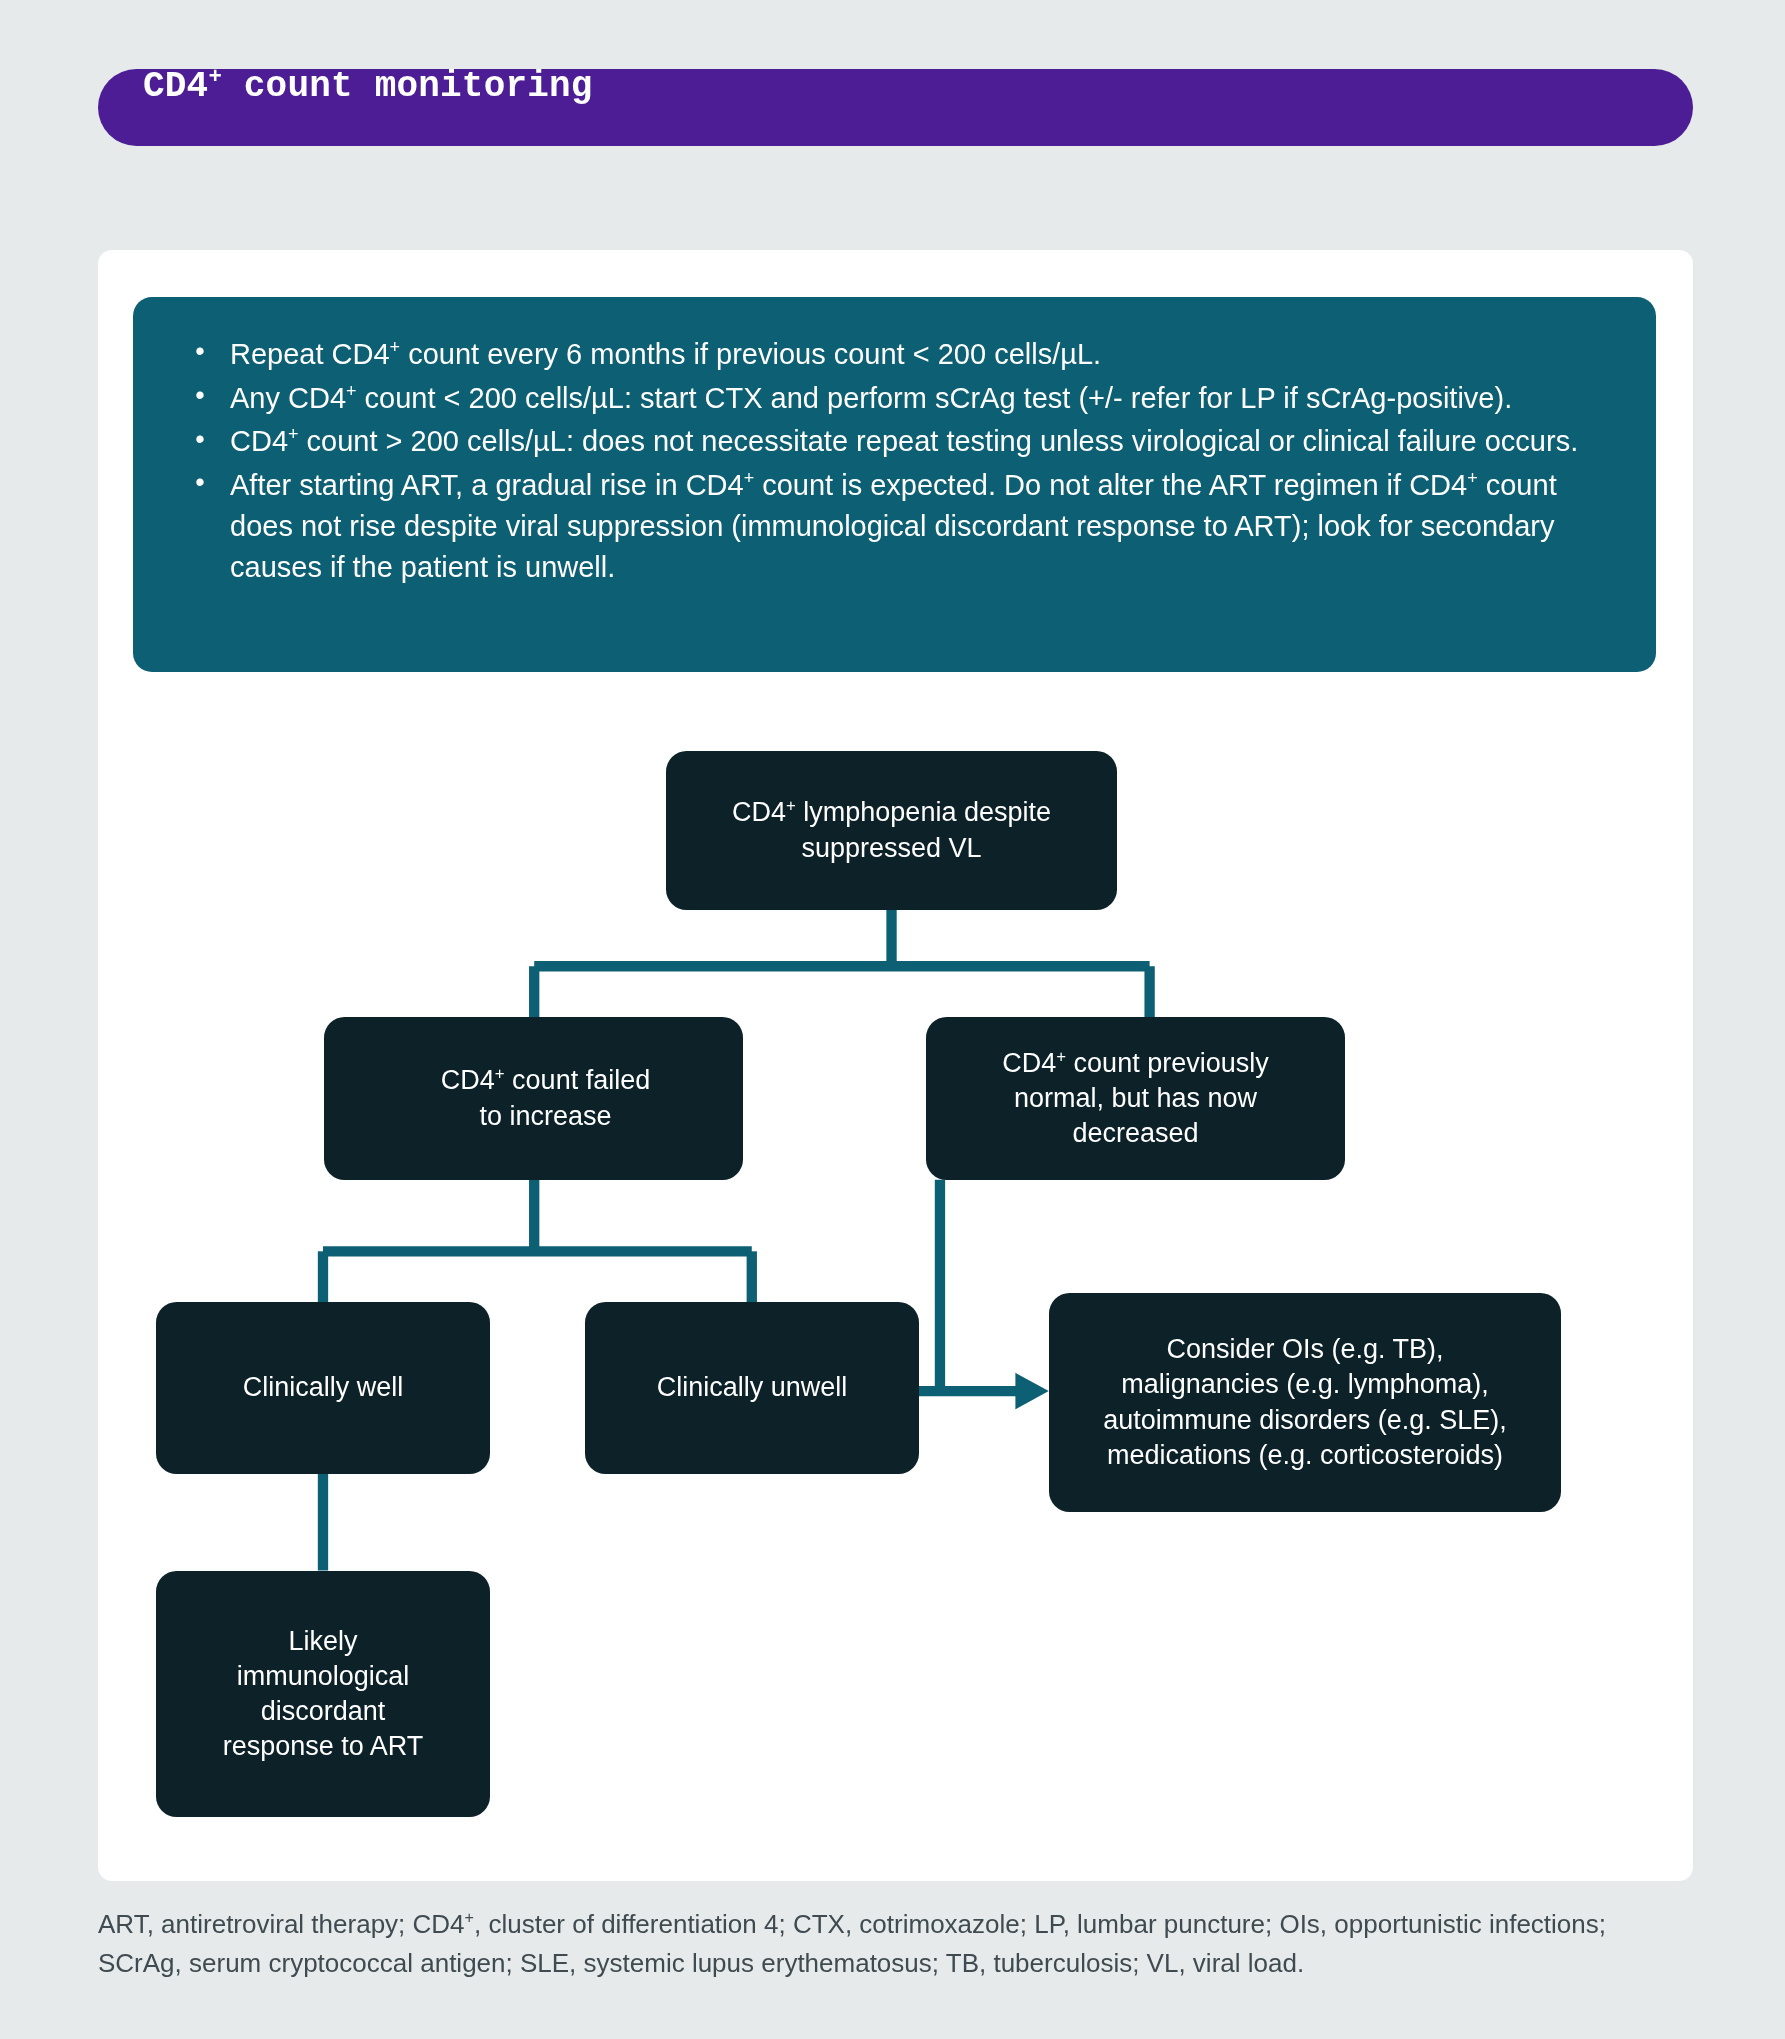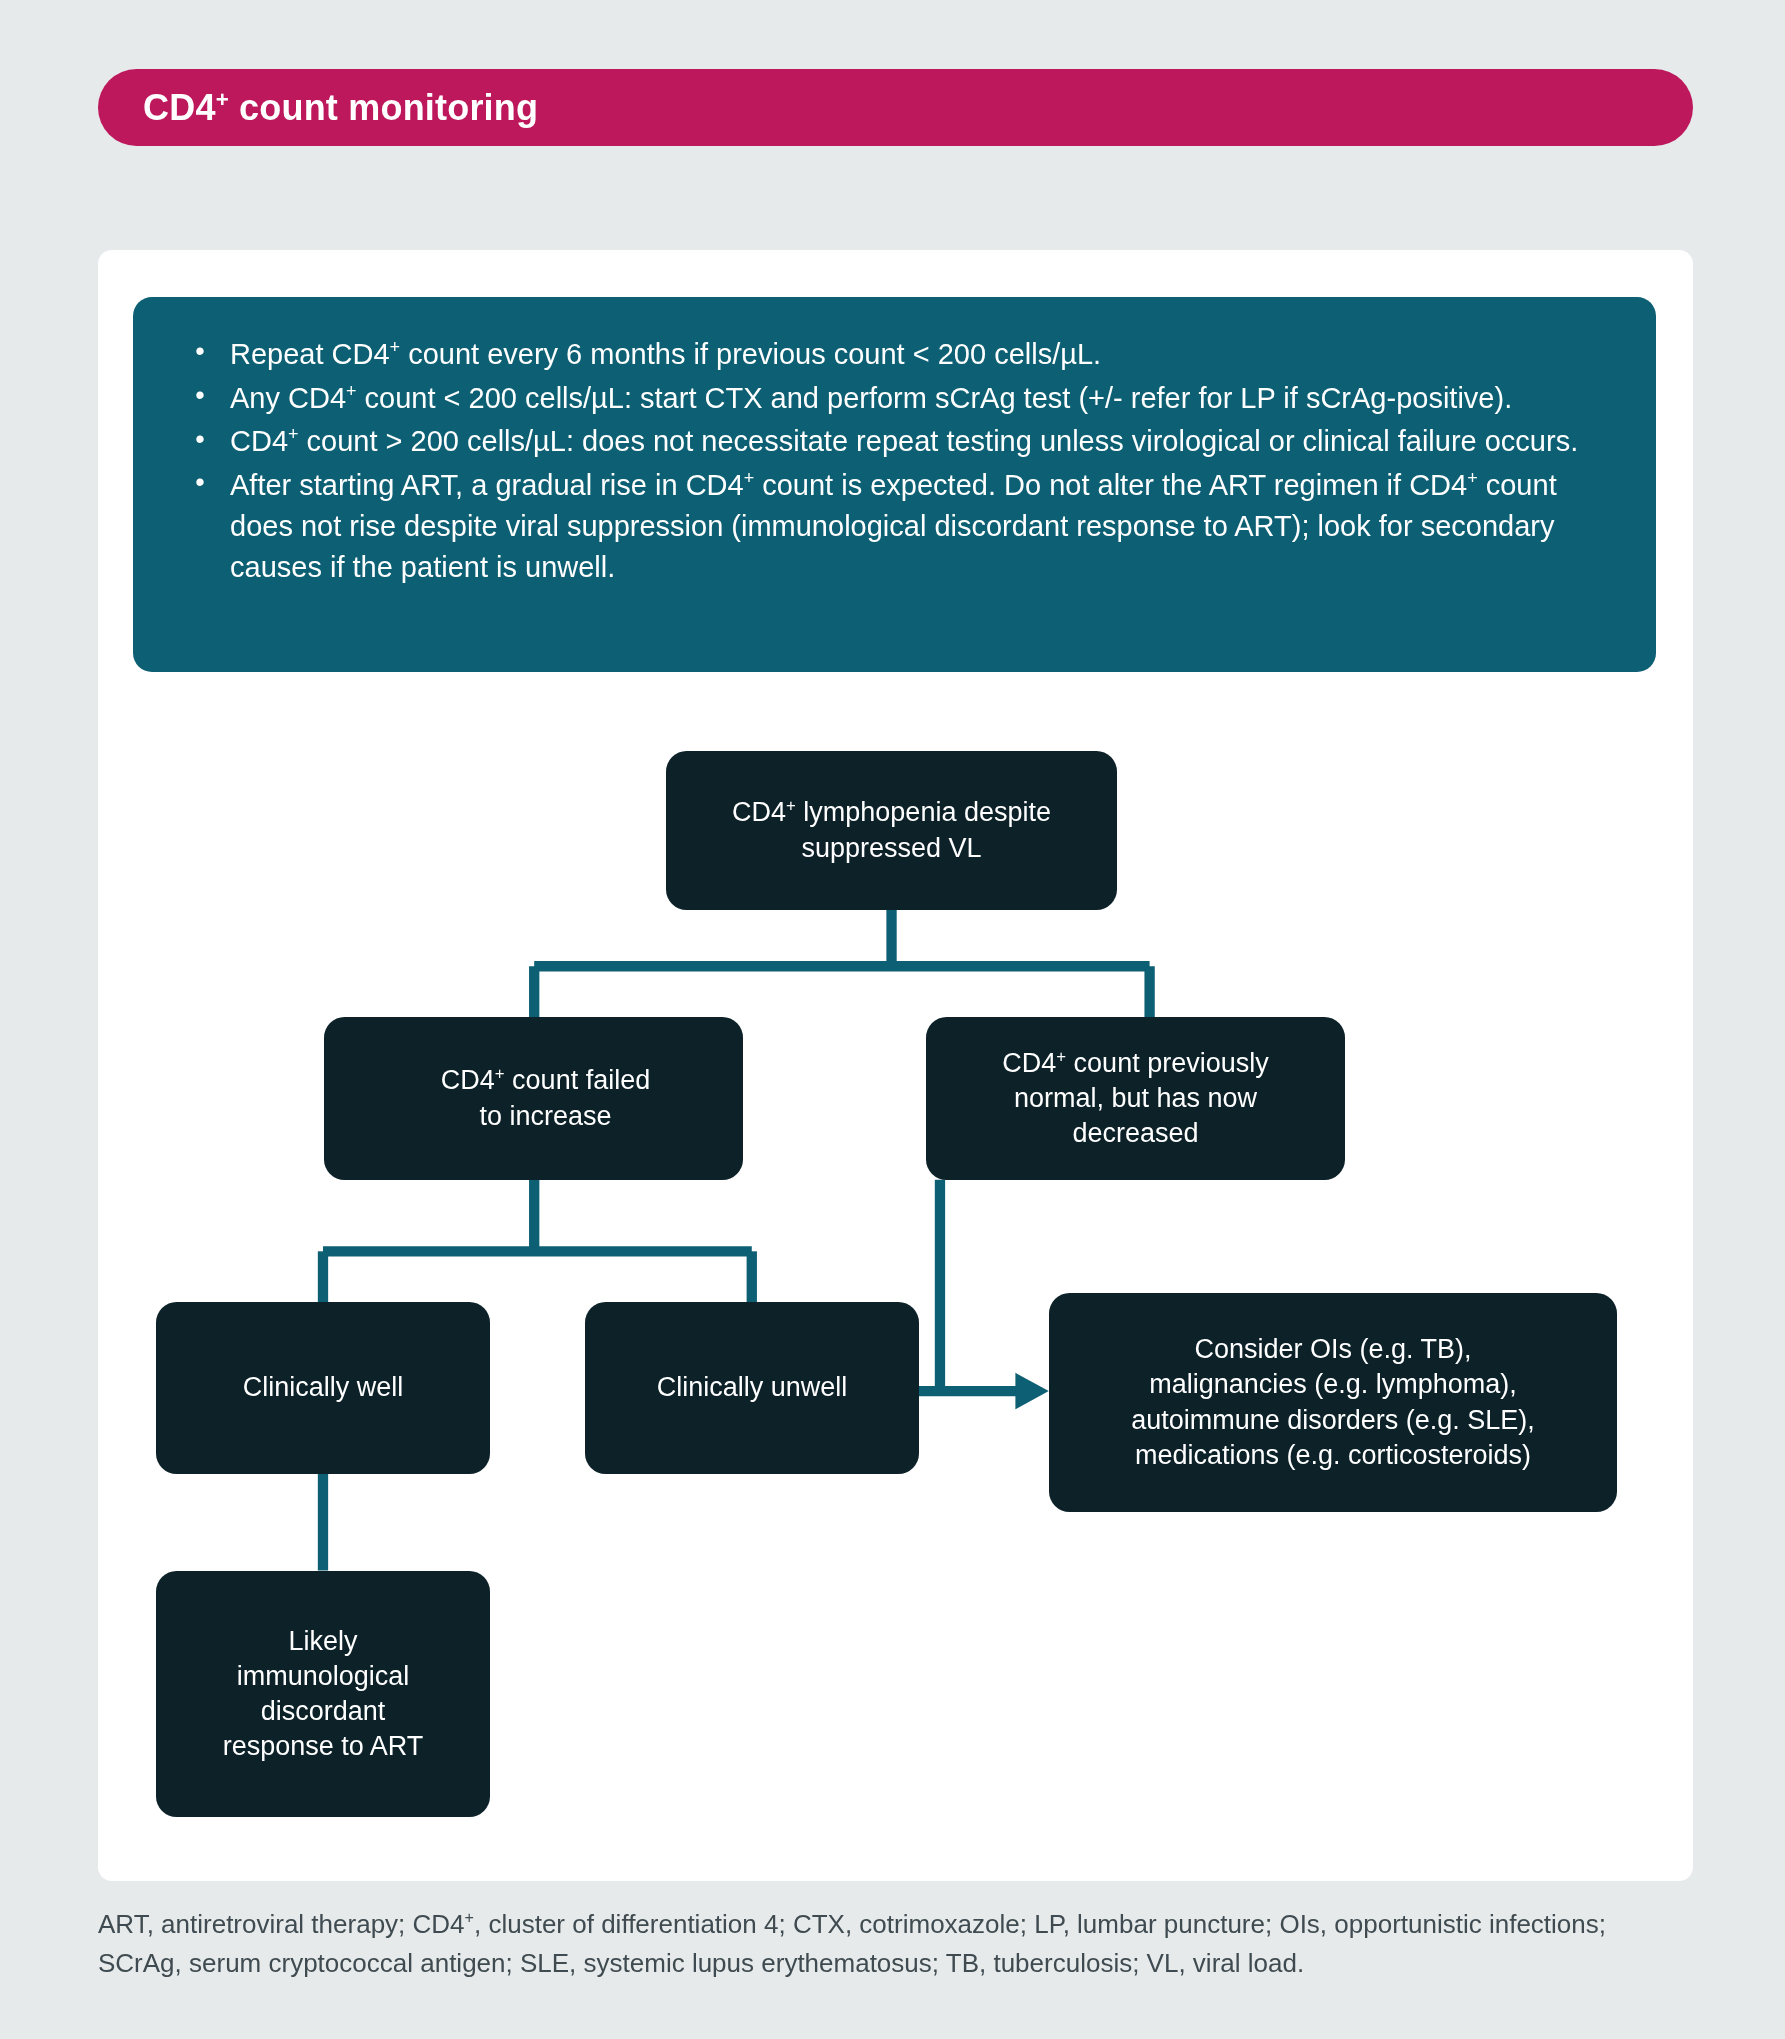--- a/index.html
+++ b/index.html
@@ -19,24 +19,25 @@
     height: 2039px;
   }
 
   
   .header-banner {
     position: absolute;
     left: 98px;
     top: 69px;
     width: 1595px;
     height: 77px;
-    background: #be185d;
+    background: #4c1d95;
     border-radius: 39px;
     display: flex;
-    align-items: center;
+    align-items: flex-start;
+    font-family: Liberation Mono, monospace;
   }
   .header-title {
     color: #ffffff;
     font-size: 36px;
     font-weight: bold;
     letter-spacing: 0.2px;
     margin-left: 45px;
     line-height: 1;
   }
   .header-title sup {
@@ -121,21 +122,21 @@
     vertical-align: super;
     line-height: 0;
   }
 
   
   #node-root        { left: 568px; top: 501px;  width: 451px; height: 159px; }
   #node-failed      { left: 226px; top: 767px;  width: 419px; height: 163px; padding-left: 24px; }
   #node-previously  { left: 828px;top: 767px;  width: 419px; height: 163px; }
   #node-well        { left: 58px;  top: 1052px; width: 334px; height: 172px; }
   #node-unwell      { left: 487px; top: 1052px; width: 334px; height: 172px; }
-  #node-consider    { left: 951px;top: 1043px; width: 568px; height: 219px; }
+  #node-consider    { left: 951px;top: 1043px; width: 512px; height: 219px; }
   #node-likely      { left: 58px;  top: 1321px; width: 334px; height: 246px; }
 
   
   .footnote {
     position: absolute;
     left: 98px;
     top: 1905px;
     width: 1596px;
     color: #3f4b50;
     font-size: 26px;

